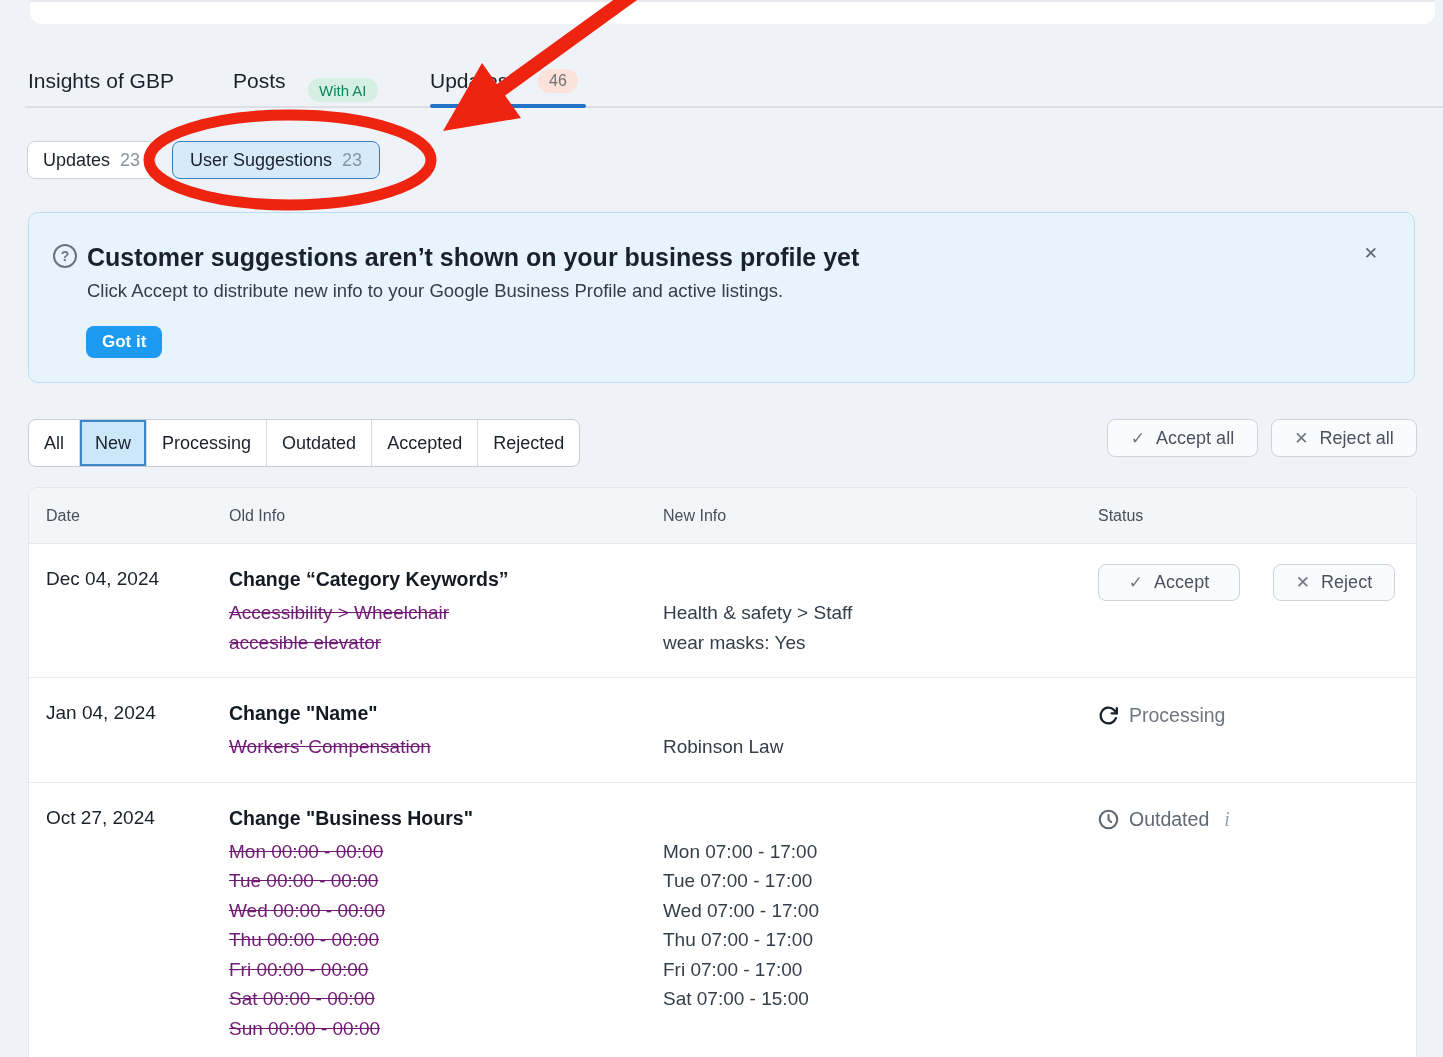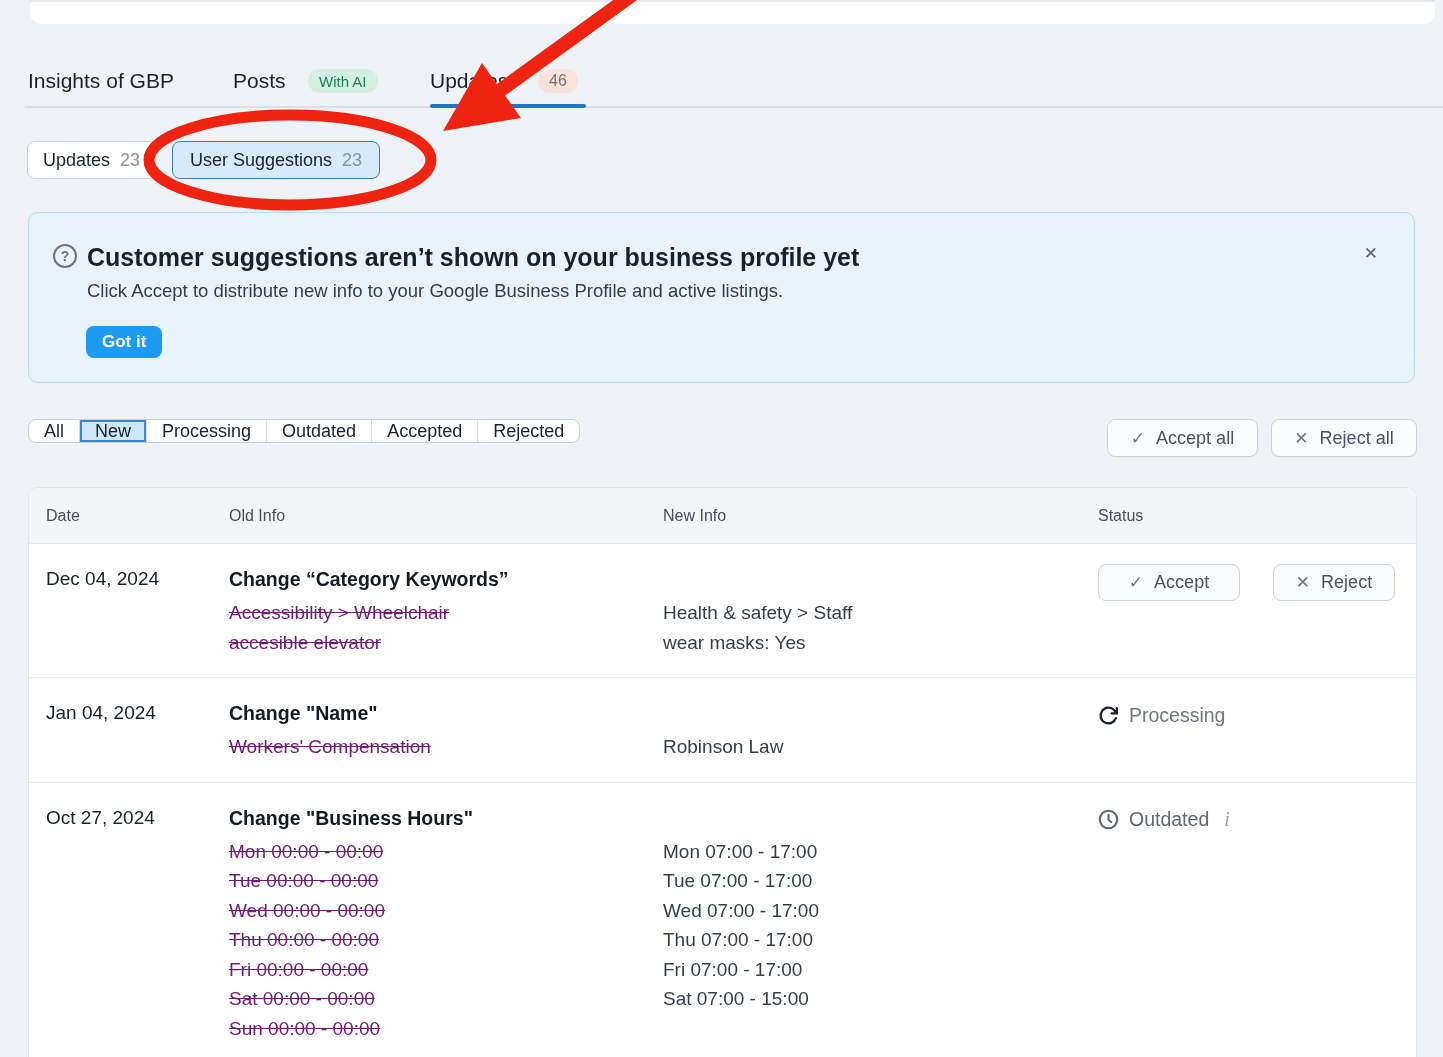--- a/index.html
+++ b/index.html
@@ -9,21 +9,21 @@
   
   .top-strip{position:absolute;left:30px;right:8px;top:0;height:22px;background:#FFFFFF;
     border-top:2px solid #E7EAEE;border-radius:0 0 12px 12px;}
 
   
   .tab{position:absolute;top:68px;font-size:21px;font-weight:500;color:#1A212B;line-height:26px;cursor:default;}
   .tab-insights{left:28px;}
   .tab-posts{left:233px;}
   .tab-updates{left:430px;}
   .pill{position:absolute;top:69px;height:24px;display:flex;align-items:center;border-radius:12px;padding:0 11px;font-weight:500;}
-  .pill-ai{left:308px;background:#D5F0E3;color:#12855A;font-size:15px;}
+  .pill-ai{left:308px;background:#D5F0E3;color:#12855A;font-size:15px;margin-top:9px;}
   .pill-46{left:538px;background:#FBE3DB;color:#737373;font-size:16px;}
   .tabs-divider{position:absolute;left:25px;right:0;top:106px;height:2px;background:#DCE0E6;}
   .tab-indicator{position:absolute;left:430px;width:156px;top:104px;height:4px;background:#2471C8;border-radius:2px;}
 
   
   .subtab{position:absolute;top:141px;height:38px;display:flex;align-items:center;gap:10px;
     border-radius:8px;padding:0 15px;font-size:18px;color:#1A212B;box-sizing:border-box;}
   .subtab .cnt{color:#8A929C;}
   .subtab-updates{left:27px;background:#FFFFFF;border:1px solid #CBD2D9;}
   .subtab-suggestions{left:172px;background:#D7EAFA;border:1px solid #3C7FC0;padding:0 17px;}
@@ -34,21 +34,21 @@
   .help-ic{position:absolute;left:24px;top:31px;width:20px;height:20px;border:2px solid #6B7480;border-radius:50%;
     color:#6B7480;font-size:14px;font-weight:700;display:flex;align-items:center;justify-content:center;}
   .banner-title{position:absolute;left:58px;top:30px;font-size:25px;font-weight:700;color:#1A212B;}
   .banner-desc{position:absolute;left:58px;top:67px;font-size:18.5px;color:#333E4A;}
   .gotit{position:absolute;left:57px;top:113px;height:32px;padding:0 16px;background:#1D9AF2;color:#FFFFFF;
     font-size:17px;font-weight:700;border:none;border-radius:8px;display:flex;align-items:center;cursor:pointer;
     font-family:"Liberation Sans",sans-serif;}
   .banner-close{position:absolute;right:36px;top:30px;font-size:17px;color:#5A6570;cursor:pointer;}
 
   
-  .seg-group{position:absolute;left:28px;top:419px;height:24px;display:inline-flex;background:#FFFFFF;
+  .seg-group{position:absolute;left:28px;top:419px;height:48px;display:inline-flex;background:#FFFFFF;
     border:1px solid #C7CED6;border-radius:8px;overflow:hidden;box-sizing:border-box;}
   .seg{display:flex;align-items:center;padding:0 15px;font-size:18px;color:#1A212B;border-right:1px solid #D6DBE1;cursor:pointer;}
   .seg:last-child{border-right:none;}
   .seg.selected{background:#CCE7FA;box-shadow:inset 0 0 0 2px #3C86C9;}
   .btn{display:flex;align-items:center;justify-content:center;gap:11px;height:38px;background:#FAFBFC;
     border:1px solid #CDD3DA;border-radius:8px;font-size:18px;color:#49525E;box-sizing:border-box;cursor:pointer;
     font-family:"Liberation Sans",sans-serif;}
   .btn .ic{color:#6E7780;font-size:17px;}
   .btn-accept-all{position:absolute;left:1107px;top:419px;width:151px;}
   .btn-reject-all{position:absolute;left:1271px;top:419px;width:146px;}

